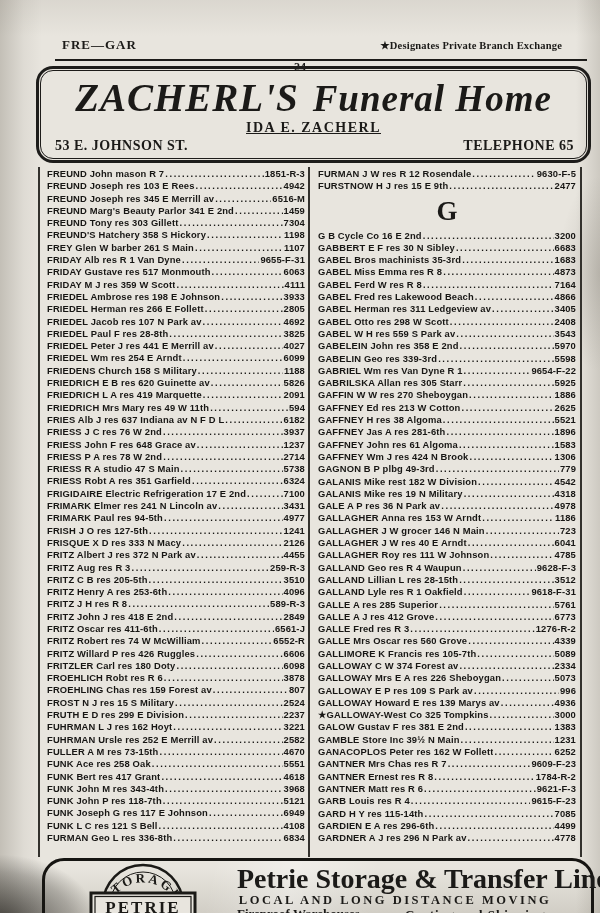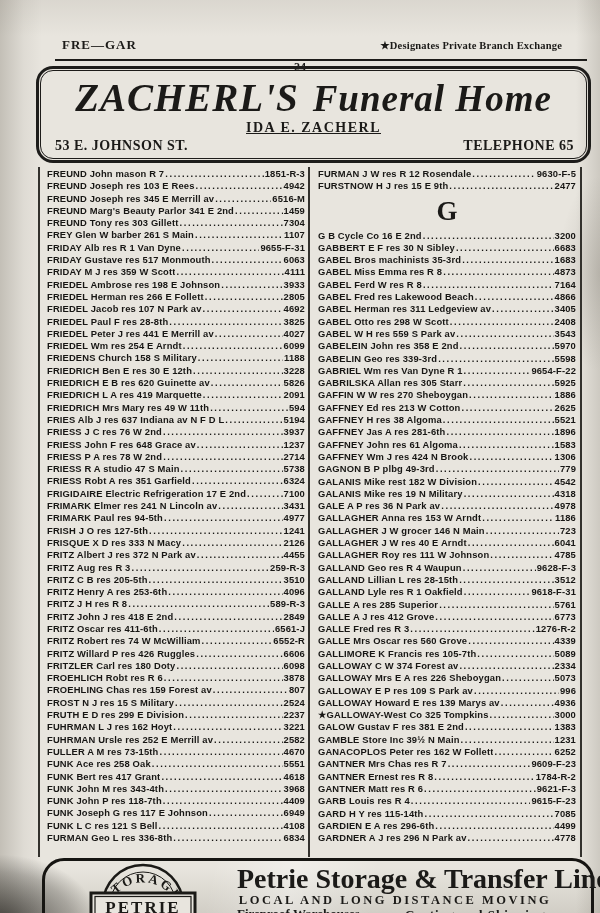--- a/index.html
+++ b/index.html
@@ -144,20 +144,25 @@
           <span class="nm">FREUND Marg's Beauty Parlor 341 E 2nd</span>
           <span class="dots"></span>
           <span class="num">1459</span>
         </div>
         <div class="entry">
           <span class="nm">FREUND Tony res 303 Gillett</span>
           <span class="dots"></span>
           <span class="num">7304</span>
         </div>
         <div class="entry">
+          <span class="nm">FREUND'S Hatchery 358 S Hickory</span>
+          <span class="dots"></span>
+          <span class="num">1198</span>
+        </div>
+        <div class="entry">
           <span class="nm">FREY Glen W barber 261 S Main</span>
           <span class="dots"></span>
           <span class="num">1107</span>
         </div>
         <div class="entry">
           <span class="nm">FRIDAY Alb res R 1 Van Dyne</span>
           <span class="dots"></span>
           <span class="num">9655-F-31</span>
         </div>
         <div class="entry">
@@ -199,43 +204,38 @@
           <span class="nm">FRIEDEL Wm res 254 E Arndt</span>
           <span class="dots"></span>
           <span class="num">6099</span>
         </div>
         <div class="entry">
           <span class="nm">FRIEDENS Church 158 S Military</span>
           <span class="dots"></span>
           <span class="num">1188</span>
         </div>
         <div class="entry">
-          <span class="nm">FRIEDRICH Ben E res 30 E 12th</span>
-          <span class="dots"></span>
-          <span class="num">3228</span>
-        </div>
-        <div class="entry">
           <span class="nm">FRIEDRICH E B res 620 Guinette av</span>
           <span class="dots"></span>
           <span class="num">5826</span>
         </div>
         <div class="entry">
           <span class="nm">FRIEDRICH L A res 419 Marquette</span>
           <span class="dots"></span>
           <span class="num">2091</span>
         </div>
         <div class="entry">
           <span class="nm">FRIEDRICH Mrs Mary res 49 W 11th</span>
           <span class="dots"></span>
           <span class="num">594</span>
         </div>
         <div class="entry">
           <span class="nm">FRIES Alb J res 637 Indiana av N F D L</span>
           <span class="dots"></span>
-          <span class="num">5194</span>
+          <span class="num">6182</span>
         </div>
         <div class="entry">
           <span class="nm">FRIESS J C res 76 W 2nd</span>
           <span class="dots"></span>
           <span class="num">3937</span>
         </div>
         <div class="entry">
           <span class="nm">FRIESS John F res 648 Grace av</span>
           <span class="dots"></span>
           <span class="num">1237</span>
@@ -376,21 +376,21 @@
           <span class="num">4618</span>
         </div>
         <div class="entry">
           <span class="nm">FUNK John M res 343-4th</span>
           <span class="dots"></span>
           <span class="num">3968</span>
         </div>
         <div class="entry">
           <span class="nm">FUNK John P res 118-7th</span>
           <span class="dots"></span>
-          <span class="num">4409</span>
+          <span class="num">5121</span>
         </div>
         <div class="entry">
           <span class="nm">FUNK Joseph G res 117 E Johnson</span>
           <span class="dots"></span>
           <span class="num">6949</span>
         </div>
         <div class="entry">
           <span class="nm">FUNK L C res 121 S Bell</span>
           <span class="dots"></span>
           <span class="num">4108</span>

